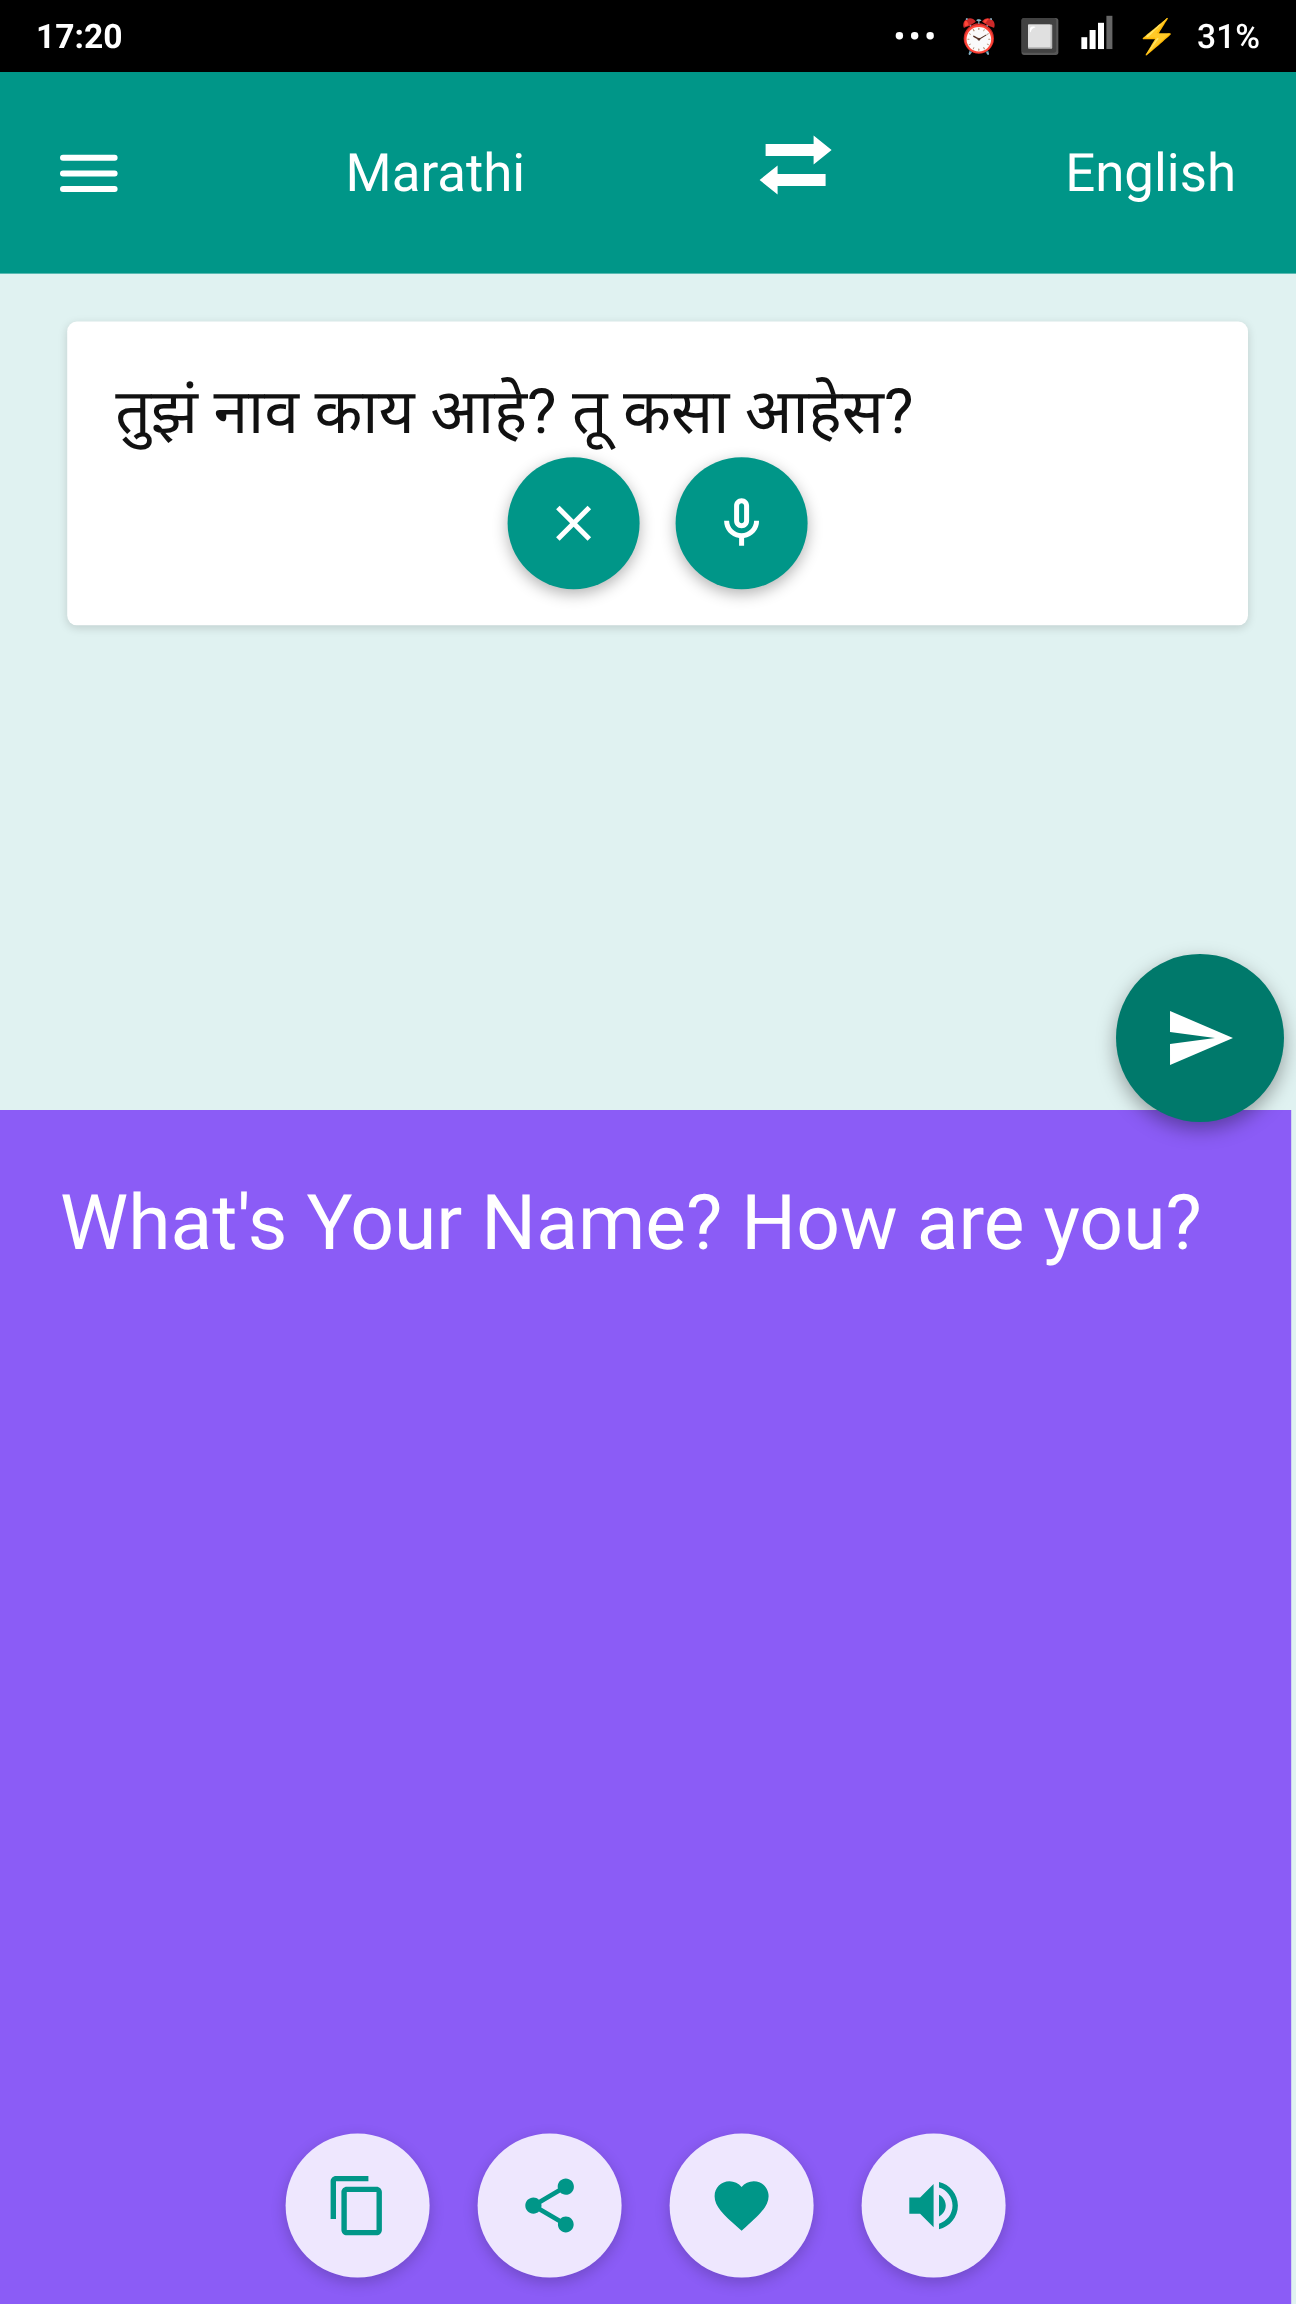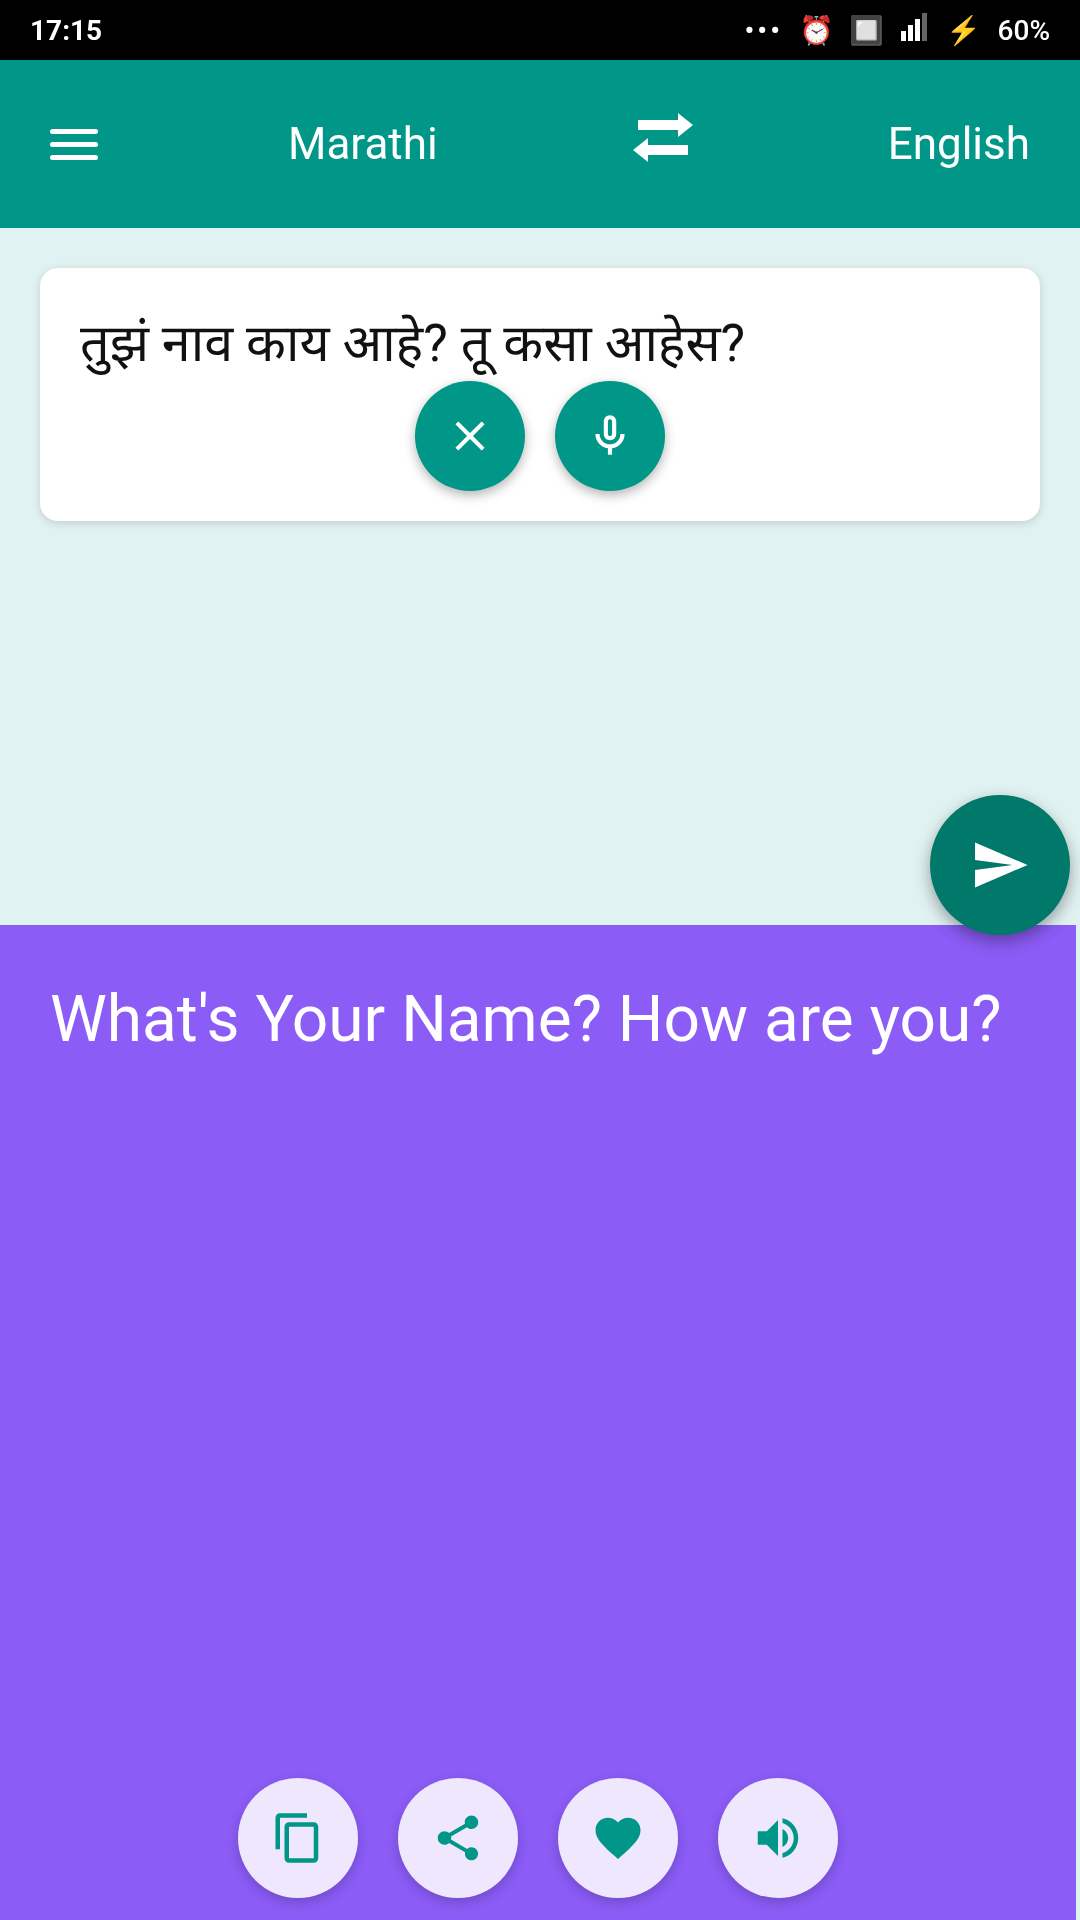--- a/index.html
+++ b/index.html
@@ -81,22 +81,22 @@
       display: flex;
       flex-direction: column;
       height: calc(1920px - 60px - 140px);
     }
 
     
     .input-panel {
       background: #fff;
       flex: 1;
       position: relative;
-      margin: 20px 20px 0 20px;
-      border-radius: 18px;
+      margin: 20px 20px 0 36px;
+      border-radius: 8px;
       box-shadow: 0 2px 8px rgba(0,0,0,0.15);
       padding: 40px 40px 140px 40px;
     }
 
     .input-text {
       font-size: 52px;
       color: #111;
       line-height: 1.4;
       font-weight: 400;
     }
@@ -197,35 +197,35 @@
     .action-btn svg {
       fill: #009688;
       width: 54px;
       height: 54px;
     }
   </style>
 </head>
 <body>
 
 <div class="status-bar">
-  <span class="status-left">17:15</span>
+  <span class="status-left">17:20</span>
   <div class="status-right">
     <span style="letter-spacing:3px">•••</span>
     <span>⏰</span>
     <span>🔲</span>
     <span>
       <svg width="30" height="28" viewBox="0 0 30 28" fill="white">
         <rect x="0" y="18" width="5" height="10"></rect>
         <rect x="7" y="12" width="5" height="16"></rect>
         <rect x="14" y="6" width="5" height="22"></rect>
         <rect x="21" y="0" width="5" height="28" opacity="0.4"></rect>
       </svg>
     </span>
     <span>⚡</span>
-    <span>60%</span>
+    <span>31%</span>
   </div>
 </div>
 
 <div class="header">
   <div class="header-menu">
     <div class="menu-line"></div>
     <div class="menu-line"></div>
     <div class="menu-line"></div>
   </div>
   <span class="header-lang">Marathi</span>

